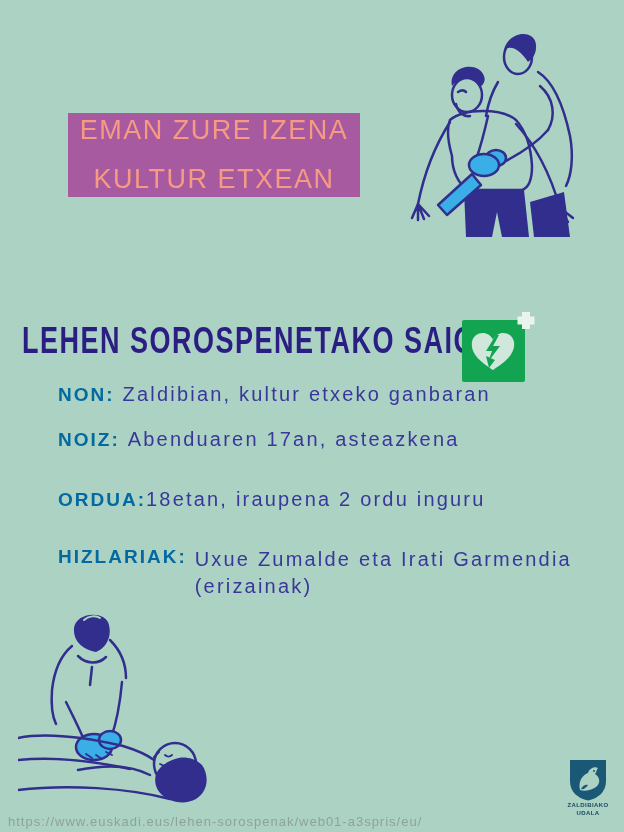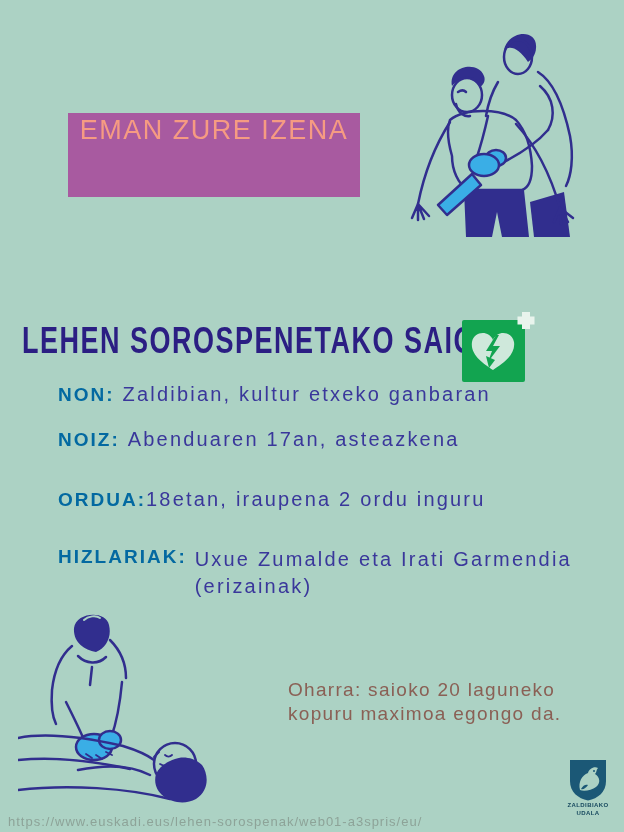--- a/index.html
+++ b/index.html
@@ -37,20 +37,21 @@
   .illu{position:absolute;}
   svg{display:block;}
 </style>
 </head>
 <body>
 
 <div class="poster">
 
   <div class="banner">
     <div>EMAN ZURE IZENA</div>
+    <div>KULTUR ETXEAN</div>
   </div>
 
   <div class="illu" style="left:398px;top:24px;">
     <svg width="205" height="213" viewBox="0 0 205 213" fill="none" stroke="#312e8e" stroke-width="2.5" stroke-linecap="round" stroke-linejoin="round">
 
       <path d="M106,26 C110,6 140,4 138,24 C138,31 133,36 130,38 C121,24 112,21 106,26 Z" fill="#312e8e" stroke="none"></path>
       <ellipse cx="120" cy="33" rx="14" ry="17"></ellipse>
       <path d="M140,48 C156,58 166,84 172,112 C176,134 173,152 168,162"></path>
       <path d="M100,58 C94,68 90,80 88,92"></path>
       <path d="M142,62 C156,74 158,92 150,106"></path>
@@ -121,24 +122,20 @@
       <path d="M60,158 C90,152 115,154 132,163"></path>
       <path d="M0,178 C50,172 110,176 152,187"></path>
       <circle cx="157" cy="152" r="21"></circle>
       <path d="M138,162 C132,184 160,197 178,187 C191,179 191,163 184,153 C176,145 164,144 157,147 C148,150 141,155 138,162 Z" fill="#312e8e" stroke="none"></path>
       <path d="M141,140 L136,145" stroke-width="2"></path>
       <path d="M147,143 C149,145 152,145 154,143" stroke-width="1.8"></path>
       <path d="M142,152 C145,154 148,154 150,152" stroke-width="1.8"></path>
     </svg>
   </div>
 
-  <div class="note">
-    <div>Oharra: saioko 20 laguneko</div>
-    <div>kopuru maximoa egongo da.</div>
-  </div>
 
   <div class="logo">
     <svg width="42" height="42" viewBox="0 0 42 42" style="margin:0 auto;">
       <path d="M3,1 L39,1 L39,22 C39,33 31,39.5 21,41.5 C11,39.5 3,33 3,22 Z" fill="#1b5876"></path>
       <path d="M13,31 C11,23 15,16 21,14 C22,10 27,7 31,9 C29,11 30,13 28,15 C33,18 34,24 29,28 C25,31 17,33 13,31 Z" fill="#acd2c4"></path>
       <path d="M14,30 C16,26 19,25 21,26 C19,29 16,31 14,30 Z" fill="#1b5876"></path>
       <circle cx="27" cy="12" r="1" fill="#1b5876"></circle>
     </svg>
     <div class="logo-text">ZALDIBIAKO</div>
     <div class="logo-text">UDALA</div>

